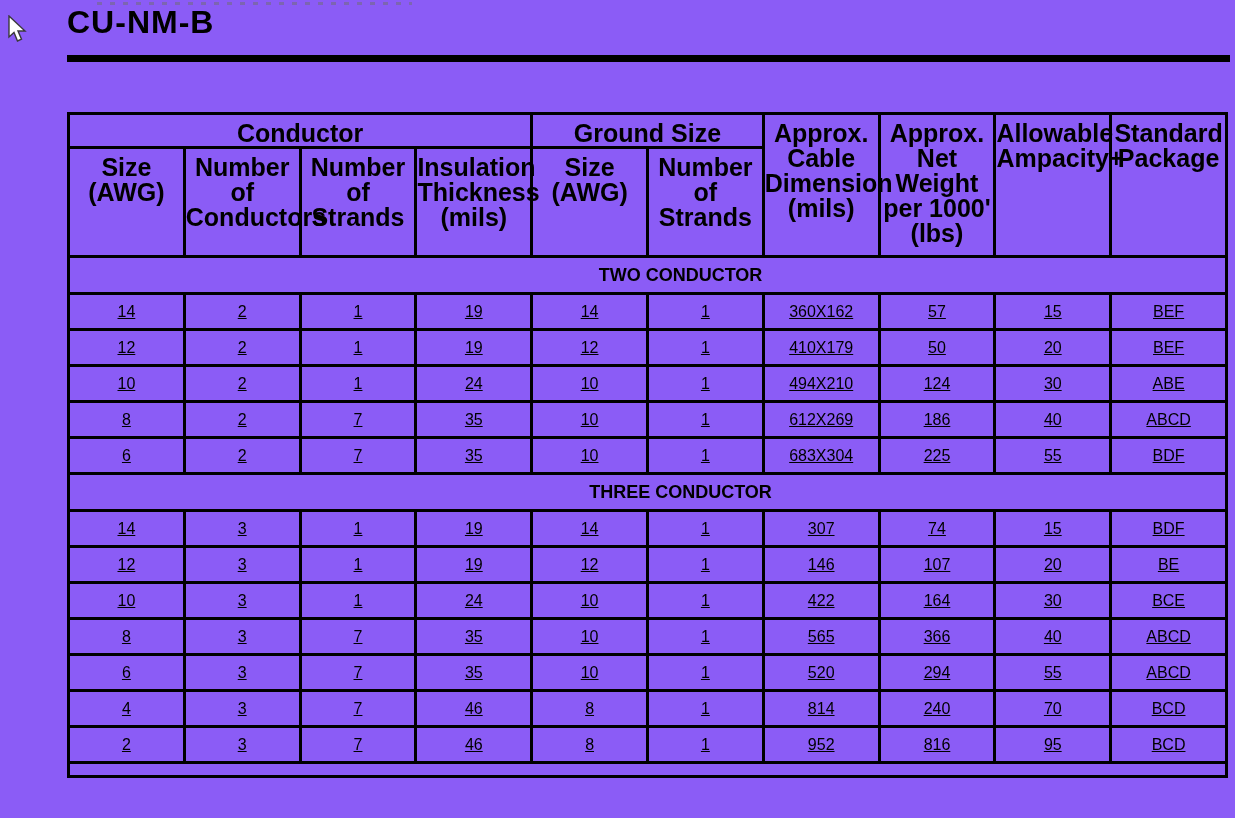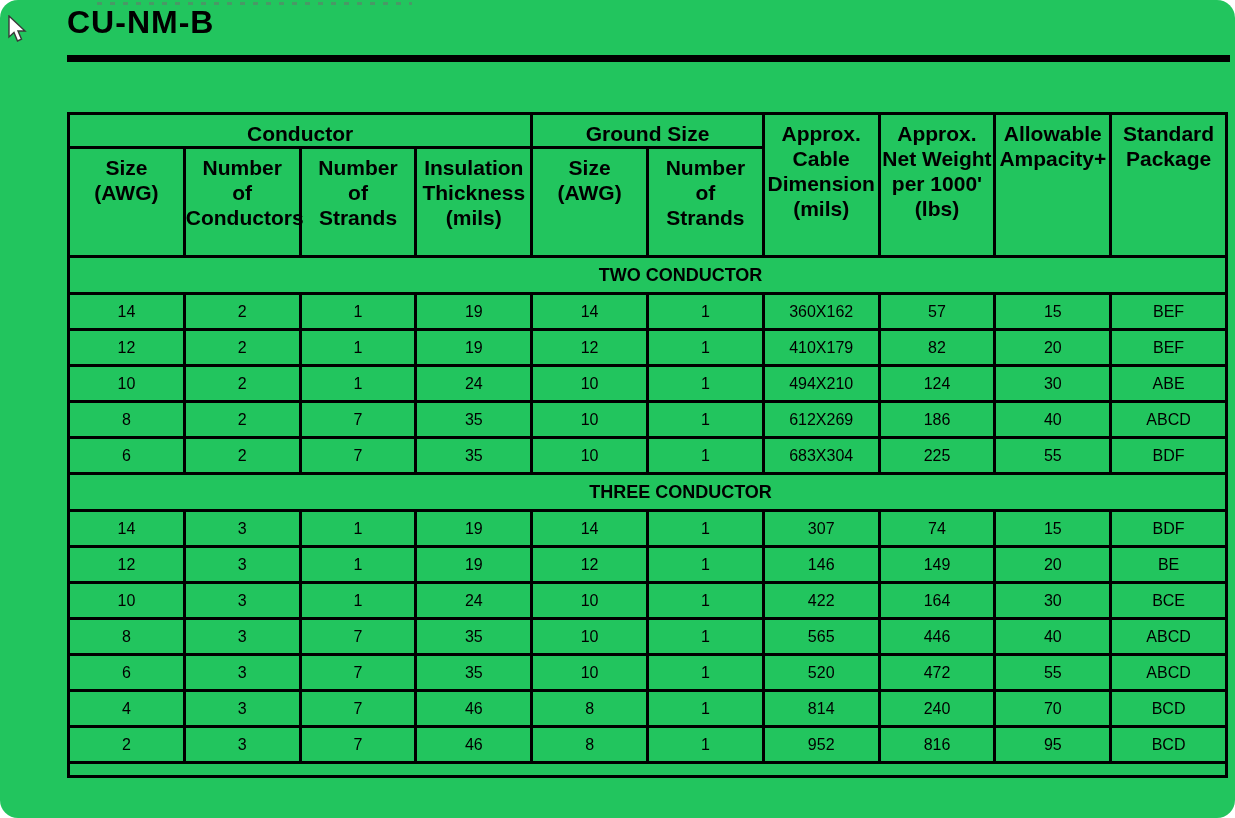--- a/index.html
+++ b/index.html
@@ -4,21 +4,21 @@
 <style>
   html, body { margin: 0; padding: 0; }
   body {
     width: 1235px; height: 818px;
     background: #ffffff;
     font-family: "Liberation Sans", sans-serif;
     color: #000;
     overflow: hidden;
     position: relative;
   }
-  .page { position: absolute; inset: 0; background: #22c55e; border-radius: 18px; }
+  .page { position: absolute; inset: 0; background: #8b5cf6; }
 
   
   .clip-frag {
     position: absolute; left: 97px; top: 2px; width: 315px; height: 3px;
     background: repeating-linear-gradient(90deg, rgba(110,110,110,.5) 0 5px, transparent 5px 13px);
   }
 
   .cursor { position: absolute; left: 7px; top: 15px; }
 
   .title {
@@ -36,35 +36,35 @@
   }
   .spec th, .spec td {
     border: 3px solid #000;
     text-align: center;
     padding: 0;
     overflow: visible;
   }
   .spec col { width: 10%; }
 
   .spec thead th {
-    font-size: 21px; font-weight: bold; line-height: 25px;
+    font-size: 25px; font-weight: bold; line-height: 25px;
     vertical-align: top; padding-top: 6px;
     white-space: pre-line;
   }
   .group-row { height: 33px; }
   .sub-row   { height: 109px; }
 
   .section-row th {
     font-size: 18px; font-weight: bold;
     vertical-align: middle; padding-left: 66px;
     white-space: nowrap;
   }
   .section-row { height: 37px; }
 
-  .data-row { height: 36px; }
+  .data-row { height: 36px; text-decoration: underline; }
   .data-row td {
     font-size: 16px; vertical-align: middle;
     line-height: 1;
   }
 
   .partial-row { height: 14px; }
   .partial-row td { border-bottom: 3px solid #000; }
 </style>
 </head>
 <body>
@@ -146,21 +146,21 @@
         <td>BEF</td>
       </tr>
       <tr class="data-row">
         <td>12</td>
         <td>2</td>
         <td>1</td>
         <td>19</td>
         <td>12</td>
         <td>1</td>
         <td>410X179</td>
-        <td>82</td>
+        <td>50</td>
         <td>20</td>
         <td>BEF</td>
       </tr>
       <tr class="data-row">
         <td>10</td>
         <td>2</td>
         <td>1</td>
         <td>24</td>
         <td>10</td>
         <td>1</td>
@@ -210,21 +210,21 @@
         <td>BDF</td>
       </tr>
       <tr class="data-row">
         <td>12</td>
         <td>3</td>
         <td>1</td>
         <td>19</td>
         <td>12</td>
         <td>1</td>
         <td>146</td>
-        <td>149</td>
+        <td>107</td>
         <td>20</td>
         <td>BE</td>
       </tr>
       <tr class="data-row">
         <td>10</td>
         <td>3</td>
         <td>1</td>
         <td>24</td>
         <td>10</td>
         <td>1</td>
@@ -234,33 +234,33 @@
         <td>BCE</td>
       </tr>
       <tr class="data-row">
         <td>8</td>
         <td>3</td>
         <td>7</td>
         <td>35</td>
         <td>10</td>
         <td>1</td>
         <td>565</td>
-        <td>446</td>
+        <td>366</td>
         <td>40</td>
         <td>ABCD</td>
       </tr>
       <tr class="data-row">
         <td>6</td>
         <td>3</td>
         <td>7</td>
         <td>35</td>
         <td>10</td>
         <td>1</td>
         <td>520</td>
-        <td>472</td>
+        <td>294</td>
         <td>55</td>
         <td>ABCD</td>
       </tr>
       <tr class="data-row">
         <td>4</td>
         <td>3</td>
         <td>7</td>
         <td>46</td>
         <td>8</td>
         <td>1</td>

